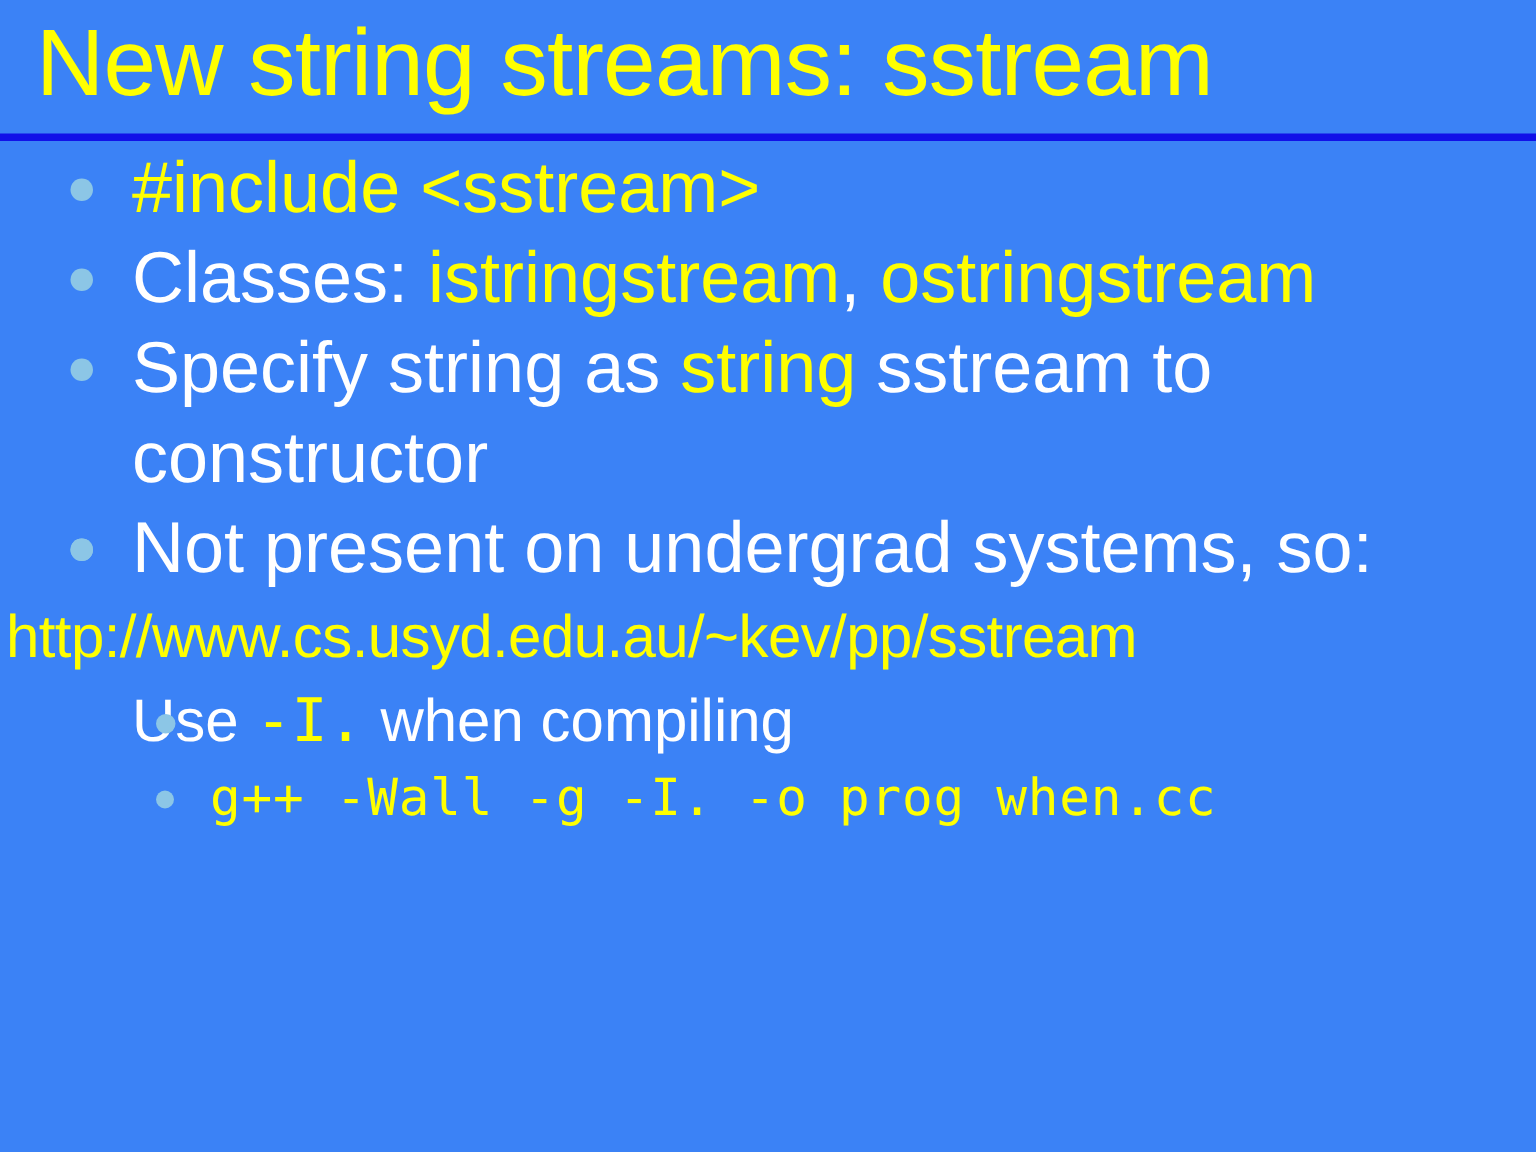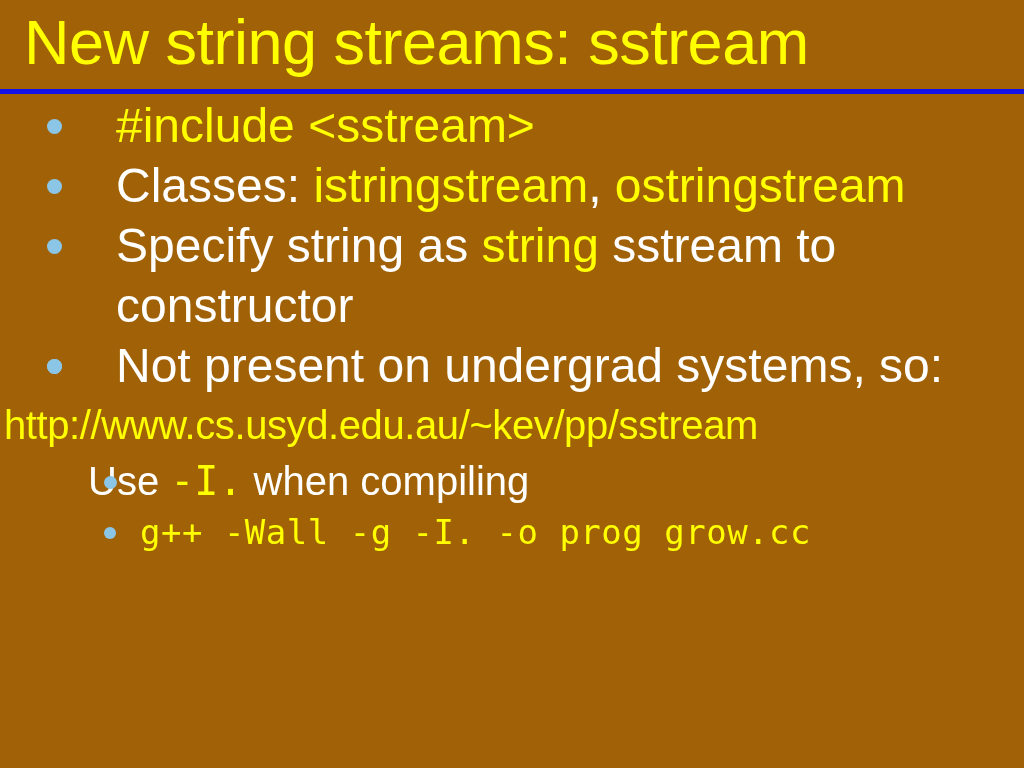--- a/index.html
+++ b/index.html
@@ -13,21 +13,21 @@
     font-family: "Liberation Sans", sans-serif;
     overflow: hidden;
     position: relative;
   }
 
   .slide {
     position: absolute;
     left: 0; top: 0;
     width: 1024px;
     height: 768px;
-    background: #a16207;
+    background: #3b82f6;
   }
 
   
   .title-area {
     position: absolute;
     left: 0; top: 0;
     width: 1024px;
     height: 90px;
   }
   .slide-title {
@@ -60,21 +60,21 @@
   }
 
   .row {
     position: relative;
     color: #FFFFFF;
     font-size: 48px;
     line-height: 60px;
   }
 
   .lvl1 {
-    padding-left: 116px;
+    padding-left: 88px;
     padding-right: 8px;
   }
   .lvl1 > .dot {
     position: absolute;
     left: 47px;
     top: 23px;
     width: 15px;
     height: 15px;
     border-radius: 50%;
     background: #8CC6E6;
@@ -180,17 +180,17 @@
 
     <div class="url-row">http://www.cs.usyd.edu.au/~kev/pp/sstream</div>
 
     <div class="row lvl2">
       <span class="dot"></span>
       <span class="nowrap"><span class="wht">Use  </span><span class="code">-I.</span><span class="wht">  when compiling</span></span>
     </div>
 
     <div class="row lvl3">
       <span class="dot"></span>
-      <span class="mono-line">g++ -Wall -g -I. -o prog grow.cc</span>
+      <span class="mono-line">g++ -Wall -g -I. -o prog when.cc</span>
     </div>
 
   </div>
 </div>
 
 </body></html>

